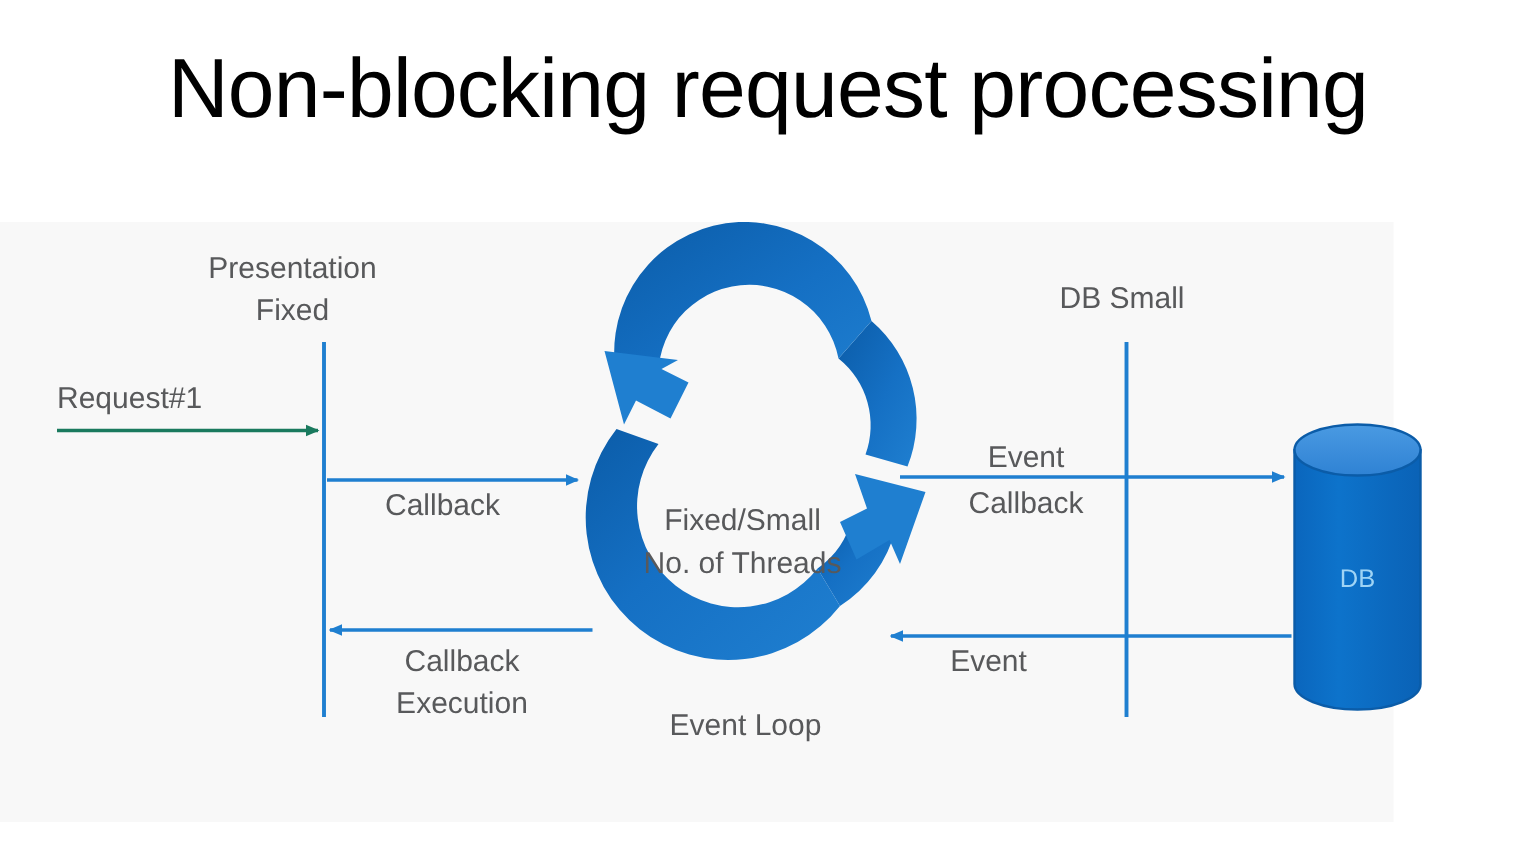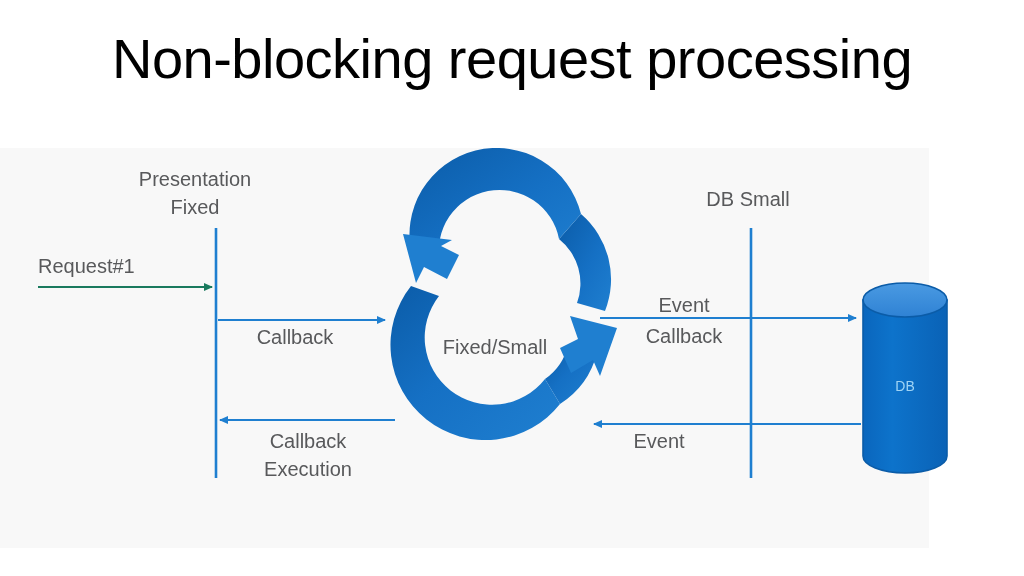--- a/index.html
+++ b/index.html
@@ -49,21 +49,21 @@
     position: absolute;
     color: #58595b;
     font-size: 20px;
     line-height: 28px;
     white-space: nowrap;
   }
   .diag-label.ctr { transform: translateX(-50%); text-align: center; }
   #db-text {
     position: absolute;
     color: #9fd4f5;
-    font-size: 14px;
+    font-size: 17px;
     white-space: nowrap;
     transform: translate(-50%, -50%);
   }
 </style>
 </head>
 <body>
 
 <div id="slide">
 
   <div id="slide-title">Non-blocking request processing</div>
@@ -167,18 +167,20 @@
 
     <div class="diag-label ctr" style="left:684px; top:143px;">Event</div>
     <div class="diag-label ctr" style="left:684px; top:174px;">Callback</div>
 
     <div class="diag-label ctr" style="left:659px; top:279px;">Event</div>
 
     <div class="diag-label ctr" style="left:308px; top:279px;">Callback</div>
     <div class="diag-label ctr" style="left:308px; top:307px;">Execution</div>
 
     <div class="diag-label ctr" style="left:495px; top:185px;">Fixed/Small</div>
+    <div class="diag-label ctr" style="left:495px; top:214px;">No. of Threads</div>
 
+    <div class="diag-label ctr" style="left:497px; top:322px;">Event Loop</div>
 
     <div id="db-text" style="left:905px; top:238px;">DB</div>
 
   </div>
 </div>
 
 </body></html>

